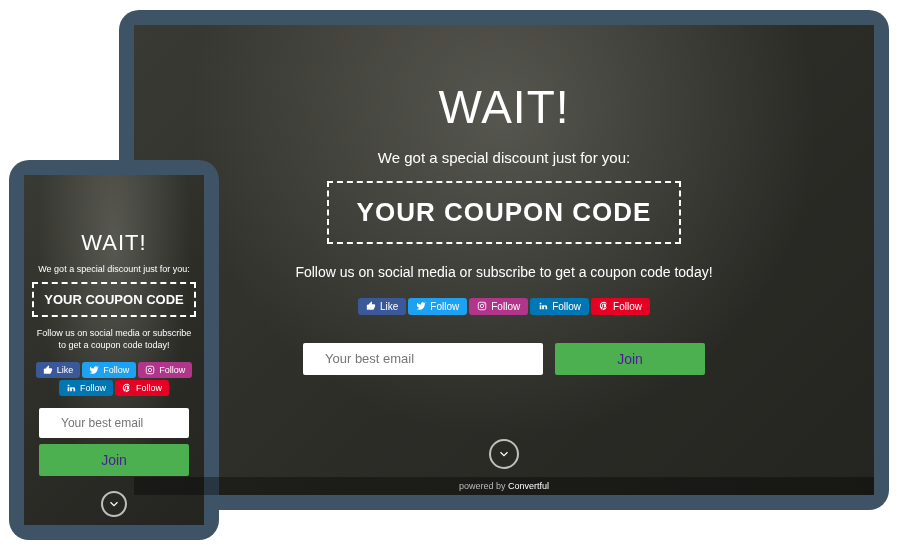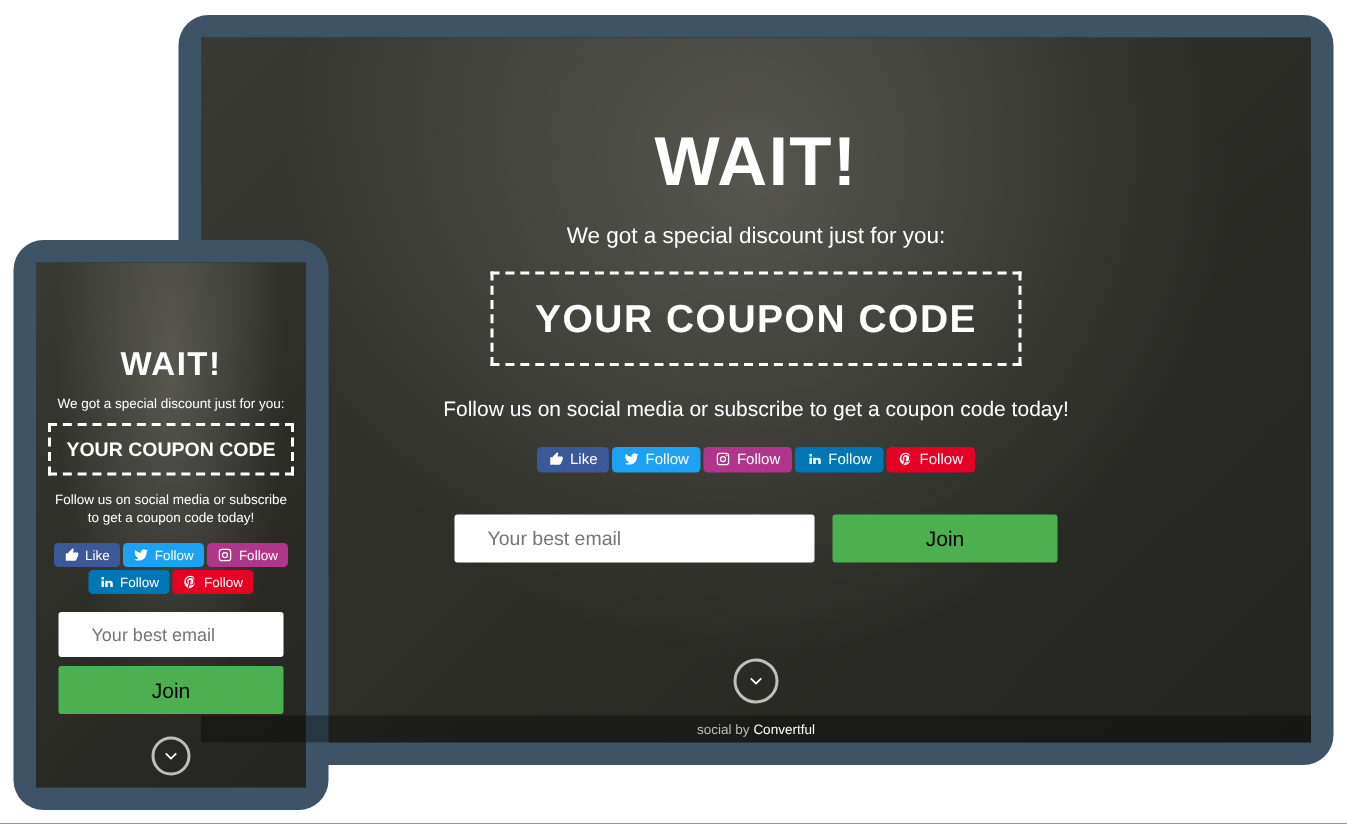--- a/index.html
+++ b/index.html
@@ -8,21 +8,21 @@
 .device{background:#3e5365;border-radius:20px;padding:15px;position:absolute}
 .device.desktop{right:0;top:0;width:770px;height:500px}
 .device.mobile{left:0;top:150px;width:210px;height:380px}
 .screen{background:#2a2a26 center/cover;width:100%;height:100%;position:relative;overflow:hidden;color:#fff;text-align:center;display:flex;flex-direction:column;align-items:center}
 .screen::before{content:"";position:absolute;inset:0;background:
  radial-gradient(ellipse at 50% 20%, rgba(200,200,190,.25), transparent 60%),
  linear-gradient(135deg,#3a3a34 0%,#2d2d28 50%,#242420 100%);}
 .screen>*{position:relative;z-index:1}
 .desktop .screen{padding-top:55px}
 .mobile .screen{padding-top:55px}
-.title{font-weight:bold;letter-spacing:1px}
+.title{font-weight:normal;letter-spacing:1px}
 .desktop .title{font-size:46px;margin-bottom:15px}
 .mobile .title{font-size:22px;margin-bottom:8px}
 .sub{font-weight:400}
 .desktop .sub{font-size:15px;margin-bottom:15px}
 .mobile .sub{font-size:9px;margin-bottom:8px}
 .coupon{border:2px dashed #fff;display:inline-block;font-weight:bold}
 .desktop .coupon{padding:14px 28px;font-size:26px;letter-spacing:1px;margin-bottom:20px}
 .mobile .coupon{padding:8px 10px;font-size:13px;margin-bottom:10px}
 .cta{font-weight:400}
 .desktop .cta{font-size:14px;margin-bottom:18px}
@@ -36,21 +36,21 @@
 .tw{background:#1da1f2}
 .ig{background:#b1368b}
 .li{background:#0077b5}
 .pn{background:#e60023}
 .sbtn svg{width:10px;height:10px;fill:#fff}
 .form{display:flex;gap:12px;justify-content:center}
 .mobile .form{flex-direction:column;gap:6px;padding:0 15px;width:100%}
 .email{background:#fff;color:#333;border:none;border-radius:2px;padding:8px 22px;font-size:13px}
 .desktop .email{width:240px}
 .mobile .email{width:100%;font-size:12px}
-.join{background:#4caf50;color:#000000;border:none;border-radius:2px;cursor:pointer;font-size:14px}
+.join{background:#4caf50;color:#4c1d95;border:none;border-radius:2px;cursor:pointer;font-size:14px}
 .desktop .join{width:150px;padding:8px}
 .mobile .join{width:100%;padding:8px}
 .expand{position:absolute;left:50%;transform:translateX(-50%);border:2px solid rgba(255,255,255,.7);border-radius:50%;display:flex;align-items:center;justify-content:center;cursor:pointer}
 .desktop .expand{width:30px;height:30px;bottom:26px}
 .mobile .expand{width:26px;height:26px;bottom:8px}
 .expand svg{width:14px;height:14px;stroke:#fff;fill:none;stroke-width:2}
 .footer{position:absolute;bottom:0;left:0;right:0;background:rgba(0,0,0,.35);font-size:9px;color:#bbb;padding:4px}
 .footer b{color:#fff;font-weight:normal}
 </style>
 </head>
@@ -101,21 +101,21 @@
       <div class="form">
         <input class="email" placeholder="Your best email" style="">
         <button class="join">Join</button>
       </div>
       <div class="expand">
         <svg viewBox="0 0 24 24">
             <polyline points="6 9 12 15 18 9"></polyline>
           </svg>
       </div>
       <div class="footer">
-        <span>social by </span><b>Convertful</b>
+        <span>powered by </span><b>Convertful</b>
       </div>
     </div>
   </div>
 
   <div class="device mobile">
     <div class="screen">
       <div class="title">WAIT!</div>
       <div class="sub">We got a special discount just for you:</div>
       <div class="coupon">YOUR COUPON CODE</div>
       <div class="cta">Follow us on social media or subscribe to get a coupon code today!</div>

